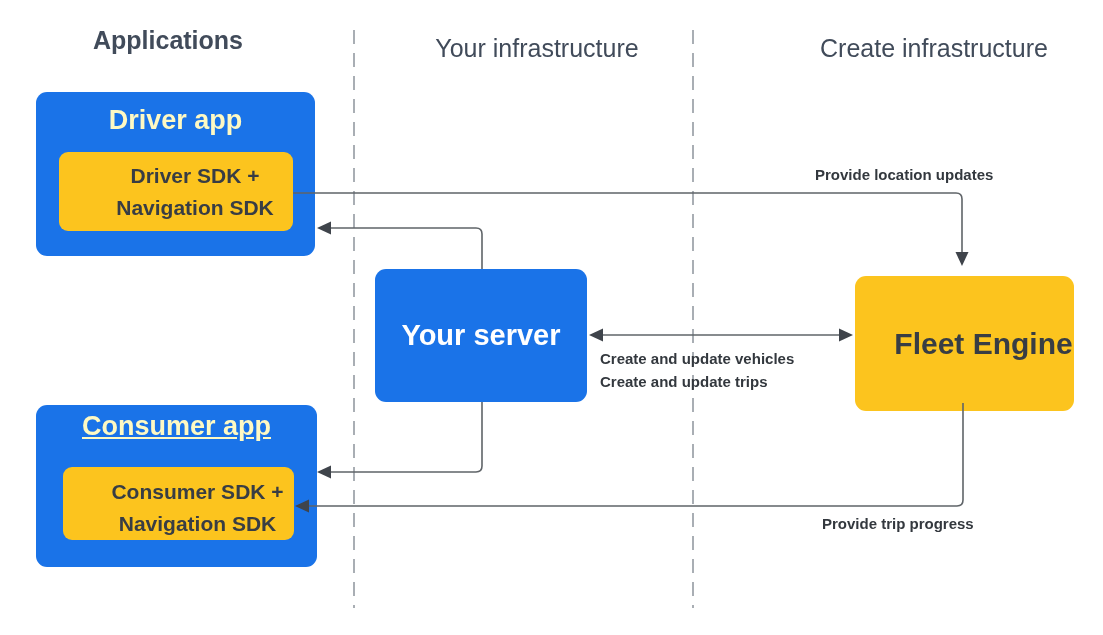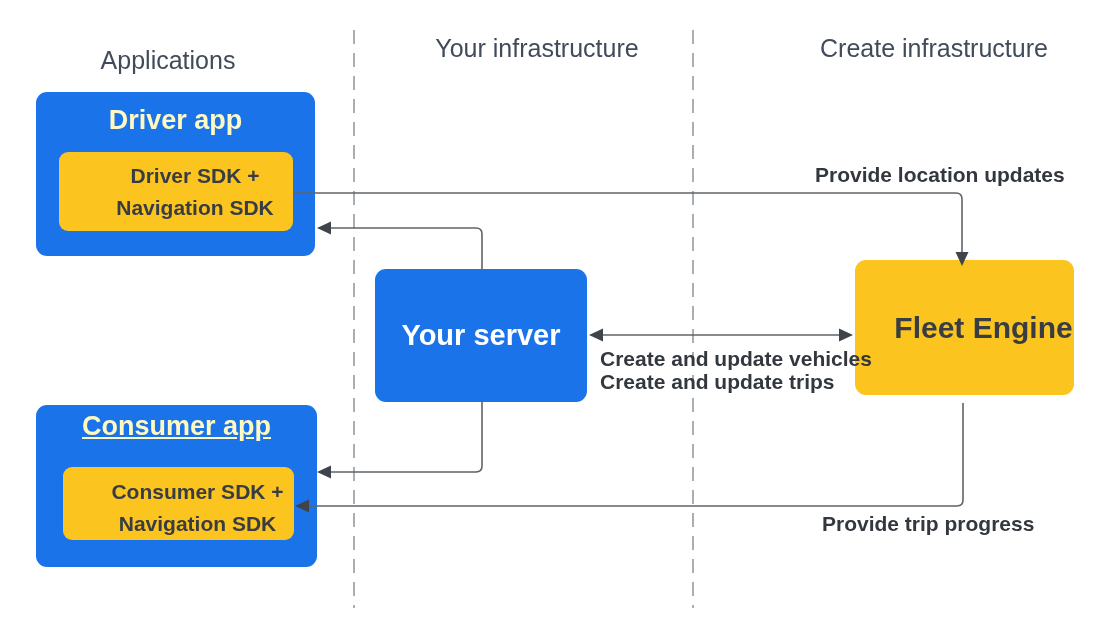--- a/index.html
+++ b/index.html
@@ -23,21 +23,21 @@
   }
   .col-header{
     position:absolute;
     width:300px;
     text-align:center;
     font-size:25px;
     line-height:28px;
     color:var(--header-text);
     font-weight:400;
   }
-  #hdr-apps{left:18px;top:46px;}
+  #hdr-apps{left:18px;top:26px;font-weight:bold;}
   #hdr-your{left:387px;top:34px;}
   #hdr-google{left:784px;top:34px;}
 
   .box-blue{
     position:absolute;
     background:var(--blue);
     border-radius:11px;
     box-sizing:border-box;
   }
   .box-yellow{
@@ -70,28 +70,28 @@
     font-size:21px;
     line-height:32px;
     text-align:center;
     white-space:nowrap;
   }
   .big-node{
     display:flex;align-items:center;justify-content:center;
   }
   #your-server{left:375px;top:269px;width:212px;height:133px;}
   #your-server .node-title{color:#FFFFFF;font-weight:700;font-size:29px;white-space:nowrap;}
-  #fleet-engine{left:855px;top:260px;width:219px;height:135px;border-radius:11px;}
+  #fleet-engine{left:855px;top:276px;width:219px;height:135px;border-radius:11px;}
   #fleet-engine .node-title{color:var(--box-text-dark);font-weight:700;font-size:30px;white-space:nowrap;}
 
   .edge-label{
     position:absolute;
     color:var(--label-text);
     font-weight:700;
-    font-size:21px;
+    font-size:15px;
     line-height:23px;
     white-space:nowrap;
   }
   #lbl-location{left:815px;top:163px;}
   #lbl-vehicles{left:600px;top:347px;}
   #lbl-trips{left:600px;top:370px;}
   #lbl-progress{left:822px;top:512px;}
 
   svg#wires{
     position:absolute;left:0;top:0;

